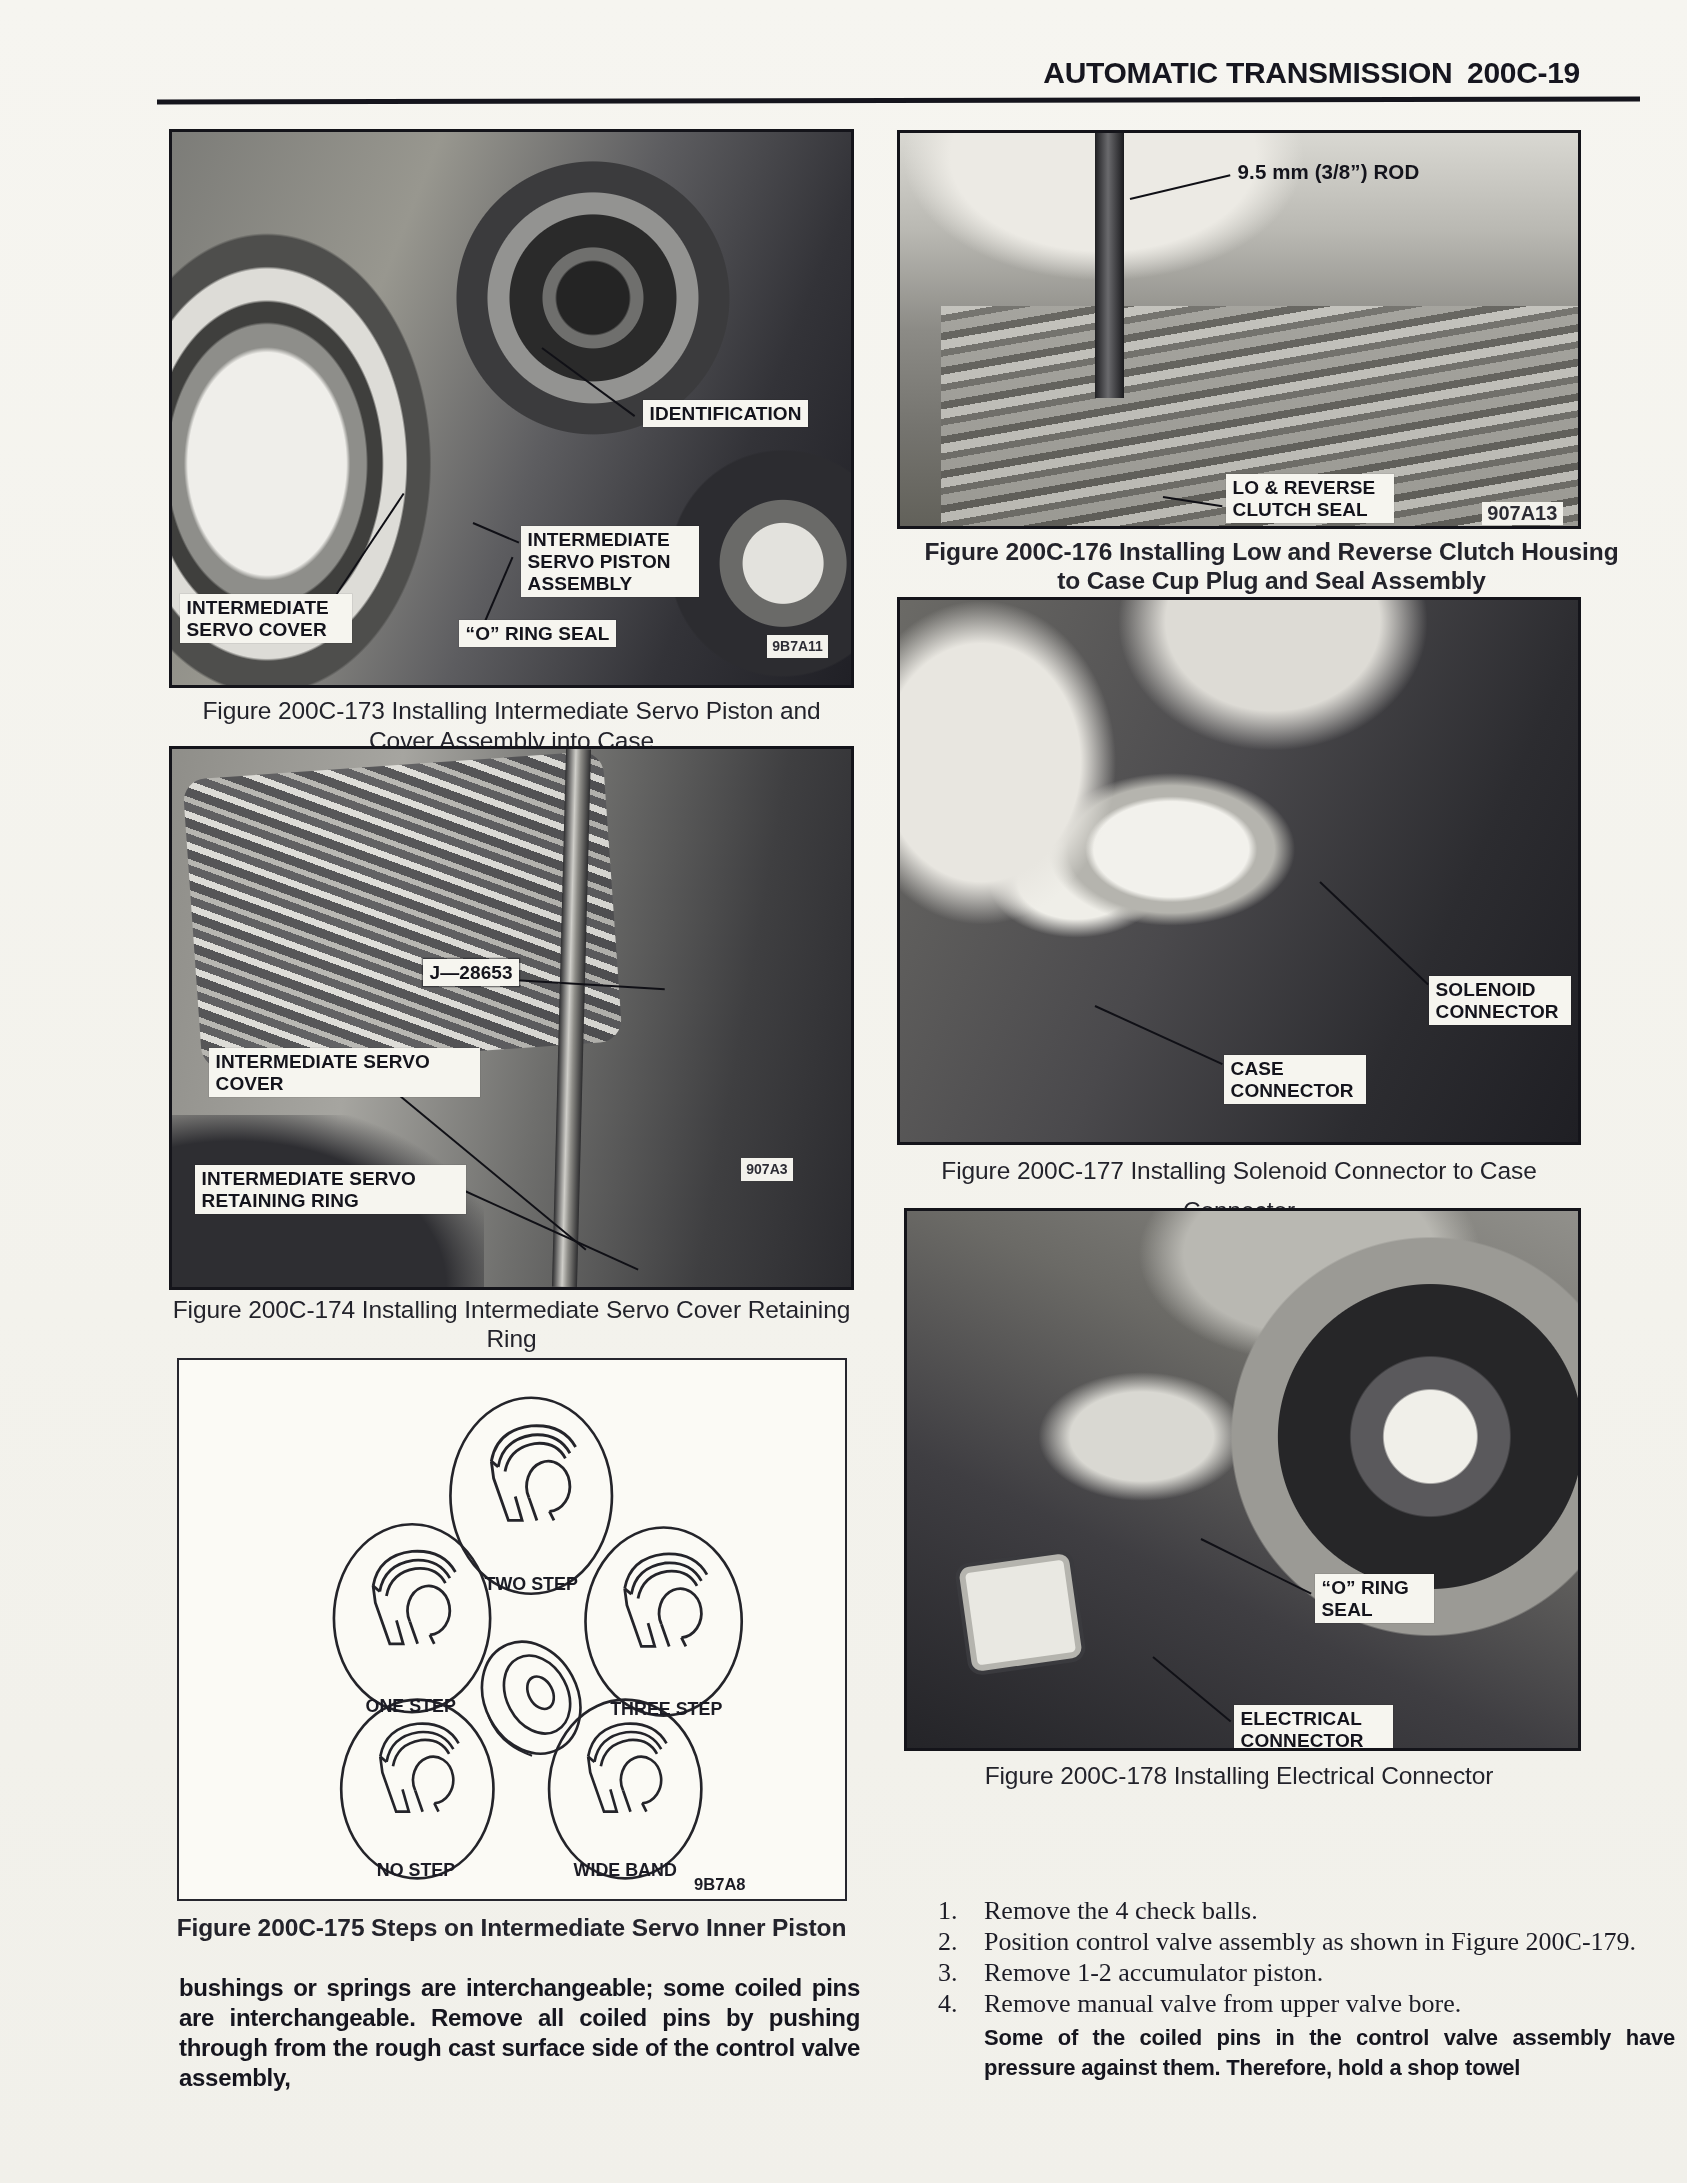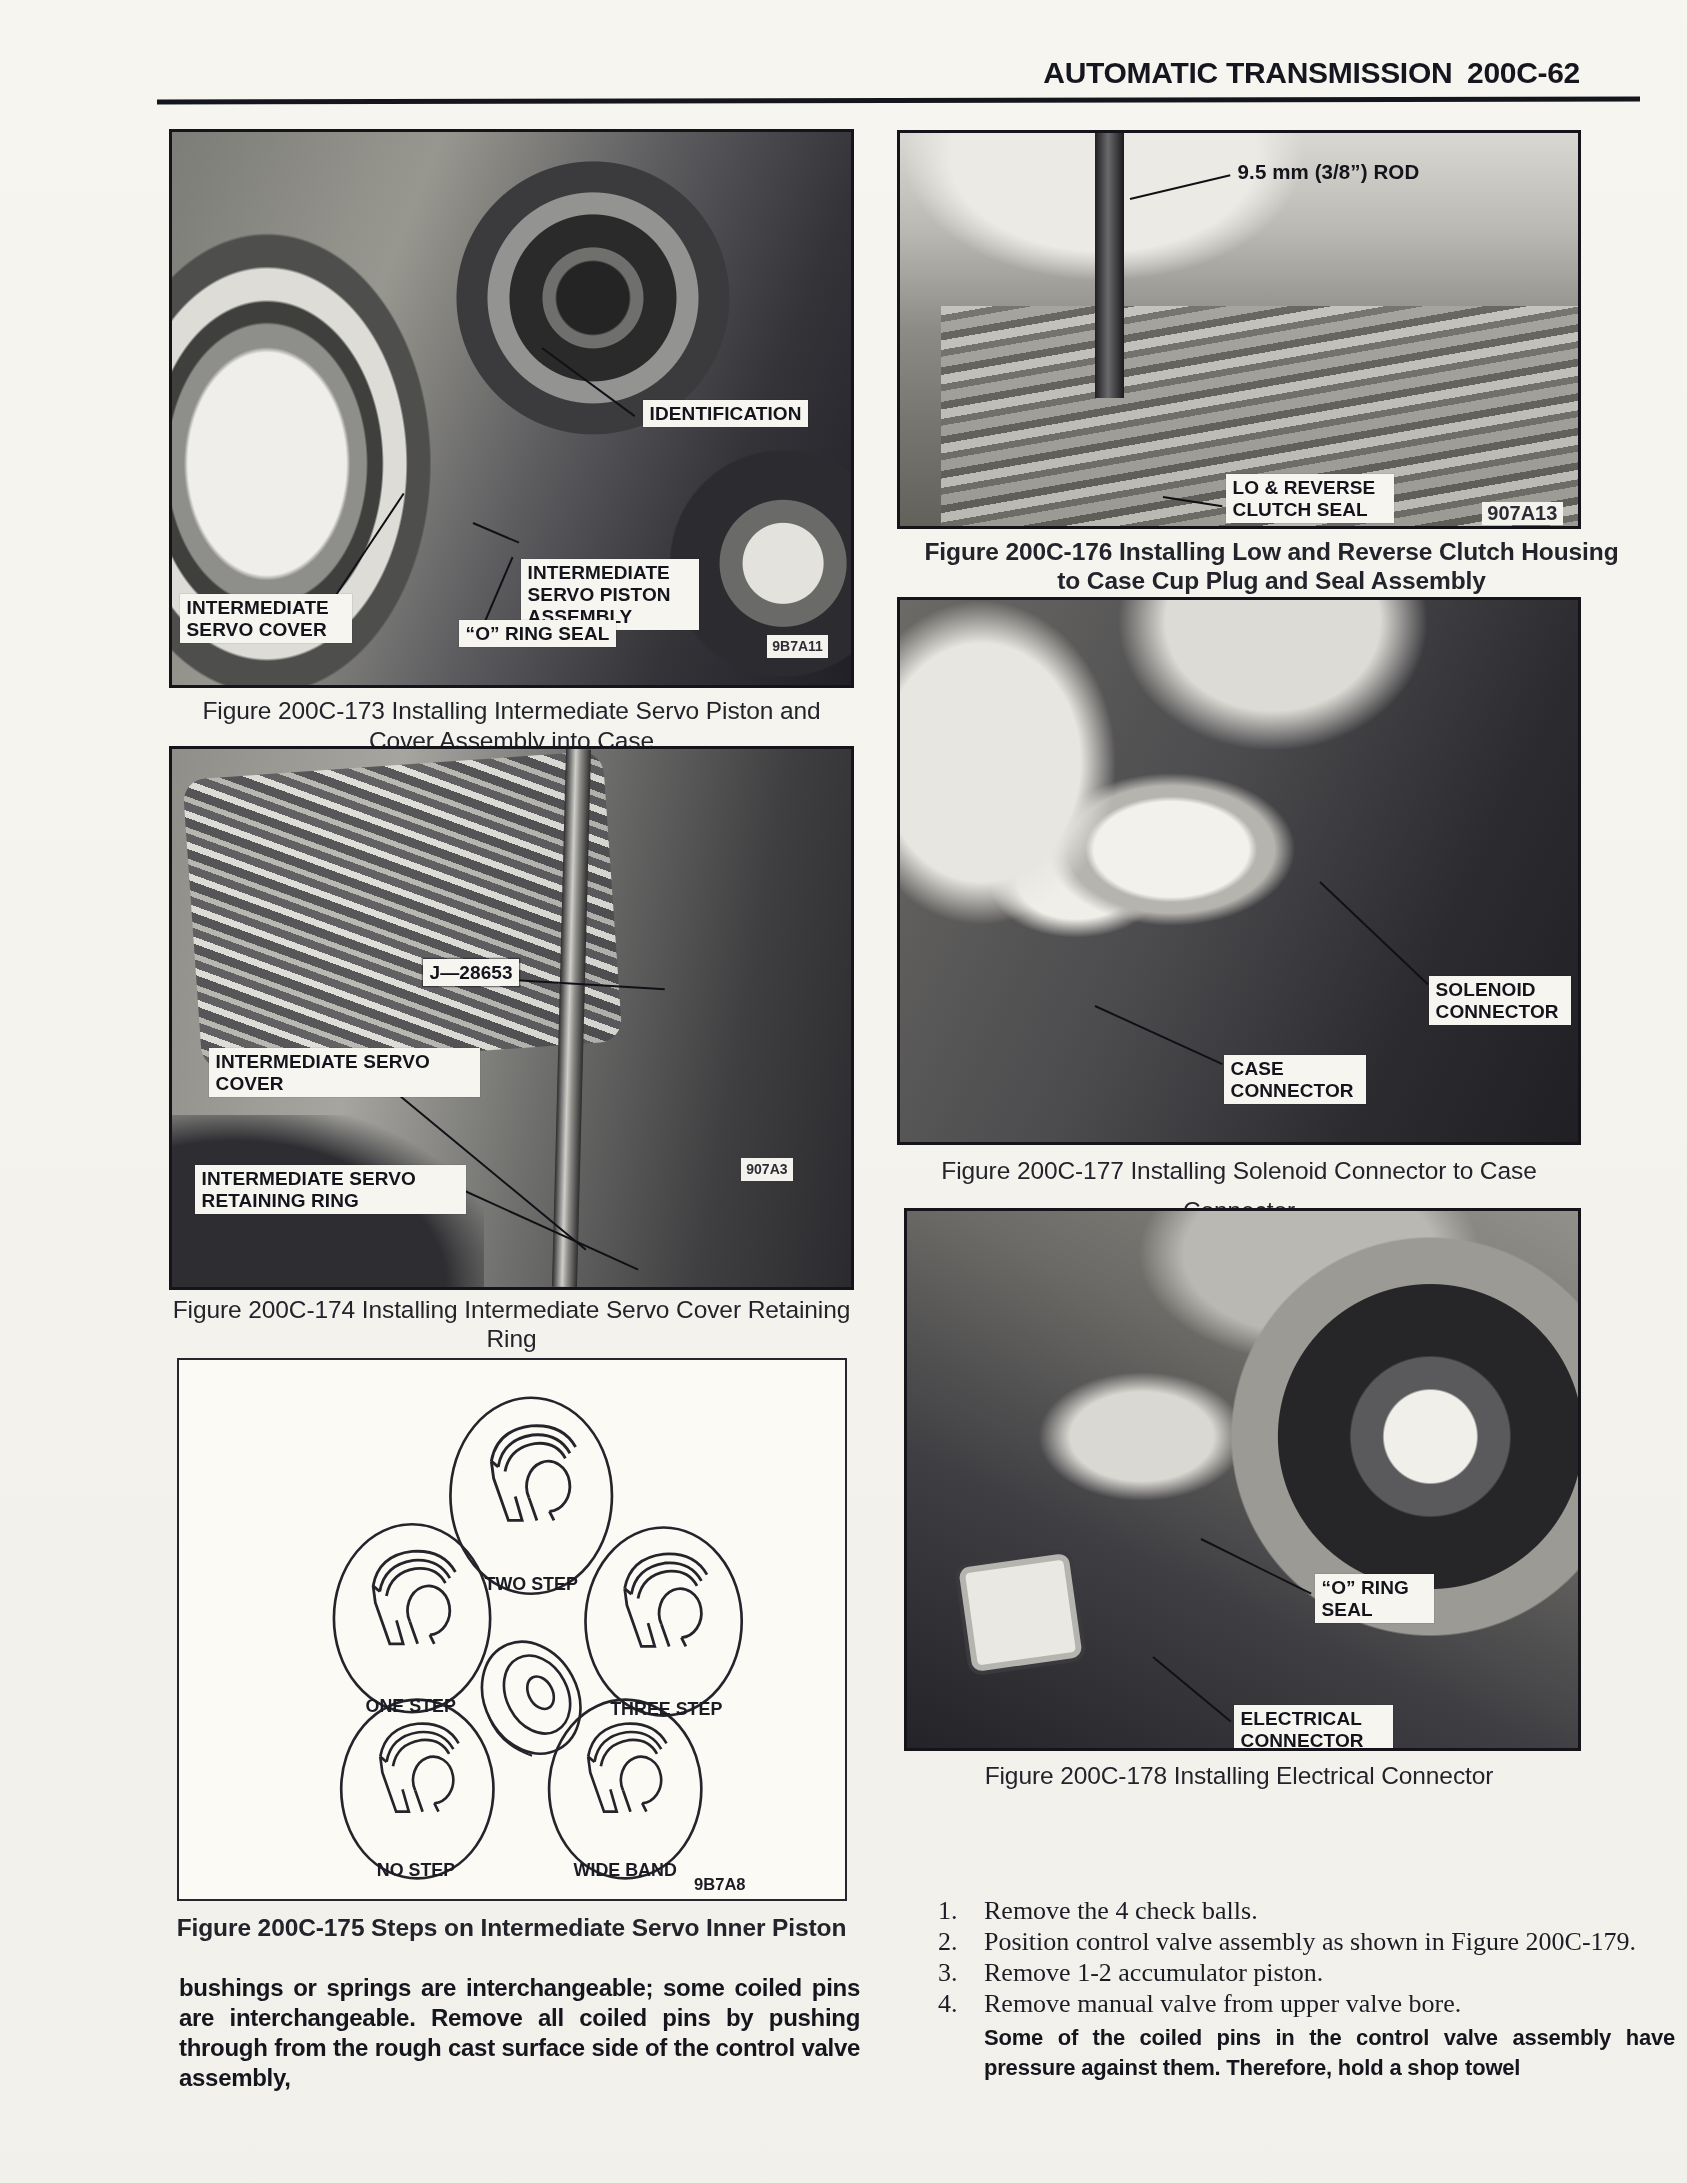--- a/index.html
+++ b/index.html
@@ -22,35 +22,35 @@
   .step-row{position:absolute;font-family:"Liberation Serif",serif;font-size:26px;line-height:29px;color:#1c1c26;}
   .step-num{position:absolute;left:0;top:0;}
   .step-text{position:absolute;left:46px;top:0;white-space:nowrap;}
   svg text{font-family:"Liberation Sans",sans-serif;font-weight:700;fill:#1b1b24;}
 </style>
 </head>
 <body>
 
 <div class="page">
 
-  <div class="header-title">AUTOMATIC TRANSMISSION 200C-62</div>
+  <div class="header-title">AUTOMATIC TRANSMISSION 200C-19</div>
   <div class="header-rule"></div>
 
   <div class="photo-figure" style="left:169px;top:129px;width:685px;height:559px;">
     <div class="photo" style="background:
       radial-gradient(circle at 62% 30%, #242424 0 36px, #6f6f6d 38px 50px, #2a2a2a 51px 83px, #939391 84px 105px, #3b3b3d 106px 136px, rgba(0,0,0,0) 137px),
       radial-gradient(ellipse 198px 278px at 14% 60%, #efeeea 0 40%, #8e8e8a 42% 50%, #3f3f3d 51% 58%, #dddcd7 59% 70%, #4e4e4c 71% 82%, rgba(0,0,0,0) 83%),
       radial-gradient(circle at 90% 78%, #e3e2dd 0 40px, #6a6a68 41px 63px, #2c2c30 64px 112px, rgba(0,0,0,0) 114px),
       linear-gradient(112deg, #7c7c78 0%, #98978f 30%, #5d5d60 55%, #333338 78%, #202026 100%);"></div>
     <div class="leader" style="left:370px;top:215px;width:115px;transform:rotate(36.3deg);"></div>
     <div class="leader" style="left:164px;top:462px;width:122px;transform:rotate(-56.3deg);"></div>
     <div class="leader" style="left:311px;top:493px;width:75px;transform:rotate(-66.8deg);"></div>
     <div class="leader" style="left:301px;top:390px;width:50px;transform:rotate(23.2deg);"></div>
     <div class="plabel" style="left:471px;top:268px;white-space:nowrap;">IDENTIFICATION</div>
-    <div class="plabel" style="left:349px;top:394px;width:165px;margin-top:33px;">INTERMEDIATE SERVO PISTON ASSEMBLY</div>
+    <div class="plabel" style="left:349px;top:394px;width:165px;">INTERMEDIATE SERVO PISTON ASSEMBLY</div>
     <div class="plabel" style="left:8px;top:462px;width:159px;">INTERMEDIATE SERVO COVER</div>
     <div class="plabel" style="left:287px;top:488px;white-space:nowrap;">“O” RING SEAL</div>
     <div class="pcode" style="left:595px;top:503px;">9B7A11</div>
   </div>
   <div class="caption" style="left:169px;top:696px;width:685px;">Figure 200C-173 Installing Intermediate Servo Piston and Cover Assembly into Case</div>
 
   <div class="photo-figure" style="left:169px;top:746px;width:685px;height:544px;">
     <div class="photo" style="background:
       linear-gradient(100deg, #8f8e89 0%, #a6a5a0 30%, #6f6f6d 55%, #3f3f41 80%, #2b2b2f 100%);"></div>
     <div class="pshape" style="left:3%;top:3%;width:62%;height:54%;border-radius:22.5px;transform:rotate(-4deg);opacity:.85;background:repeating-linear-gradient(24deg, #e9e8e3 0 6.6px, #57575a 6.6px 14.6px, #bdbcb7 14.6px 20px, #4a4a4d 20px 29px);"></div>

